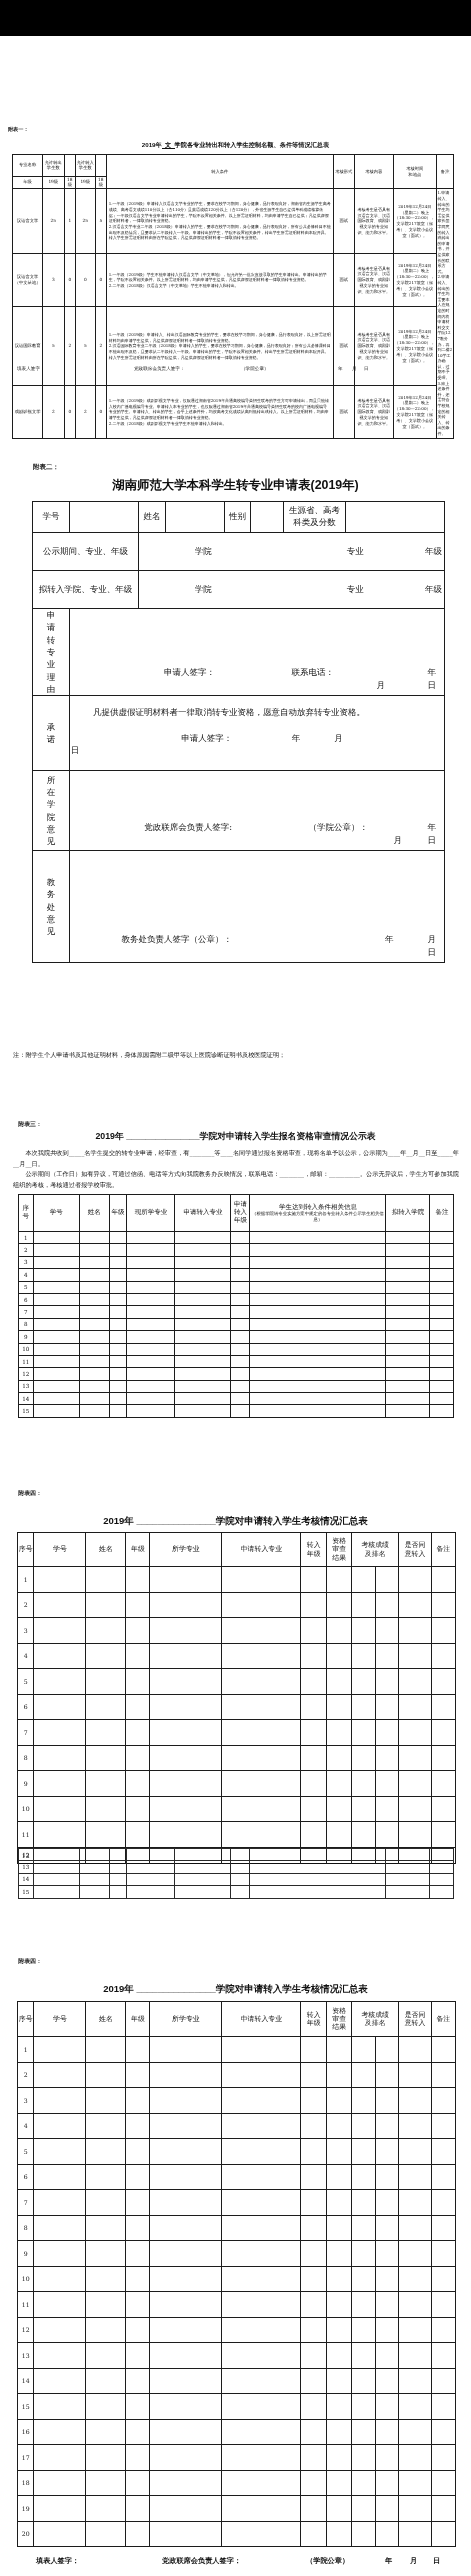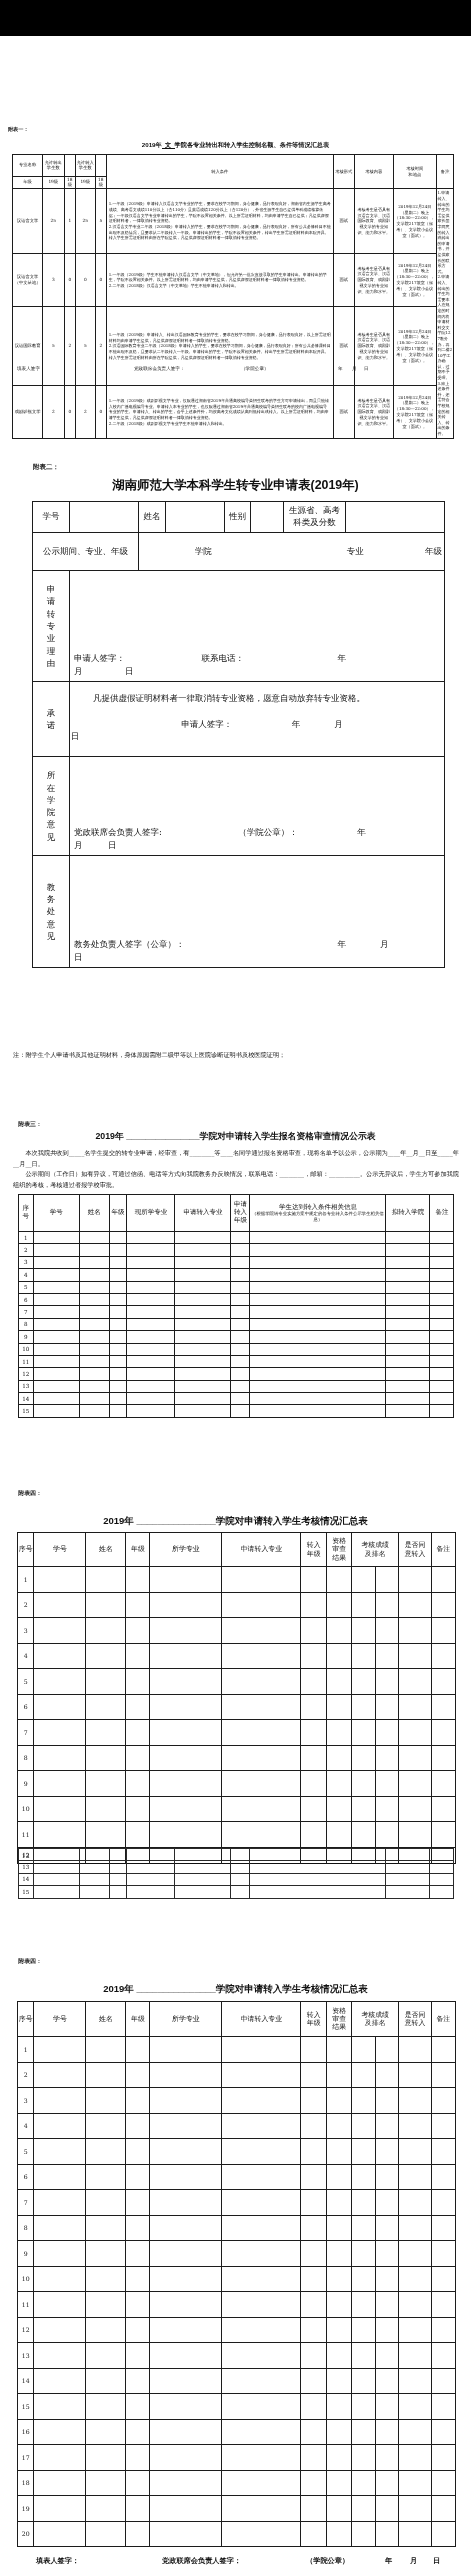--- a/index.html
+++ b/index.html
@@ -21,23 +21,23 @@
   .t1 .cond { text-align:left; font-size:4px; line-height:1.42; padding:1.3px 2px; vertical-align:middle; }
   .t1 .small { font-size:4.1px; line-height:1.42; padding:0.7px; }
   .t1 .remark { font-size:4px; line-height:1.4; text-align:left; padding:1.3px 0.7px; word-break:break-all; vertical-align:top; }
   .s1-title { top:141px; font-size:6.2px; }
   .u-college { border-bottom:0.7px solid #111; padding:0 3.3px; }
   .s1-footer span { position:absolute; font-size:4.6px; white-space:nowrap; }
 
   
   .t2 { width:413px; font-size:8.5px; border:1.3px solid #111; }
   .t2 td { border-width:1.3px; }
-  .vlab { width:1em; margin:12px auto; line-height:1.45; word-break:break-all; text-align:center; }
+  .vlab { width:1em; margin:0 auto; line-height:1.45; word-break:break-all; text-align:center; }
   .relcell { position:relative; }
-  .sign { position:absolute; left:3.9px; right:16px; bottom:3.3px; text-align:left; white-space:pre-wrap; line-height:1.5; }
+  .sign { position:absolute; left:3.9px; right:8px; bottom:3.3px; text-align:right; white-space:pre-wrap; line-height:1.5; }
   .inline-fields { position:relative; width:100%; height:100%; }
   .inline-fields span { position:absolute; top:50%; transform:translateY(-50%); }
   .if-college { left:55px; }
   .if-major { left:207px;font-family:Liberation Serif, serif; }
   .if-grade { right:1.3px; }
   .cell-top { vertical-align:top; }
   .promise-p { text-indent:2em; text-align:left; margin:10.5px 6.5px 0 5.2px; }
   .promise-sign { white-space:pre-wrap; text-align:left; margin-top:13px; line-height:1.5; }
   .s2-note { font-size:6.2px; }
 
@@ -192,20 +192,30 @@
       <td>姓名</td>
       <td></td>
       <td>性别</td>
       <td></td>
       <td class="pre">生源省、高考
 科类及分数</td>
       <td></td>
     </tr>
     <tr style="height:38px">
       <td colspan="2">公示期间、专业、年级</td>
+      <td colspan="6">
+        <div class="inline-fields">
+          <span class="if-college">学院</span>
+          <span class="if-major">专业</span>
+          <span class="if-grade">年级</span>
+        </div>
+      </td>
+    </tr>
+    <tr style="height:38px">
+      <td colspan="2">拟转入学院、专业、年级</td>
       <td colspan="6">
         <div class="inline-fields">
           <span class="if-college">学院</span>
           <span class="if-major">专业</span>
           <span class="if-grade">年级</span>
         </div>
       </td>
     </tr>
     <tr style="height:84px">
       <td>

